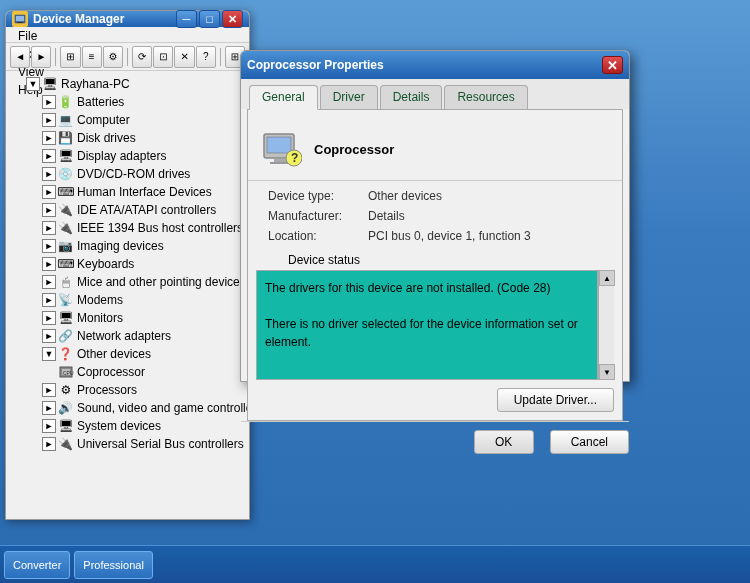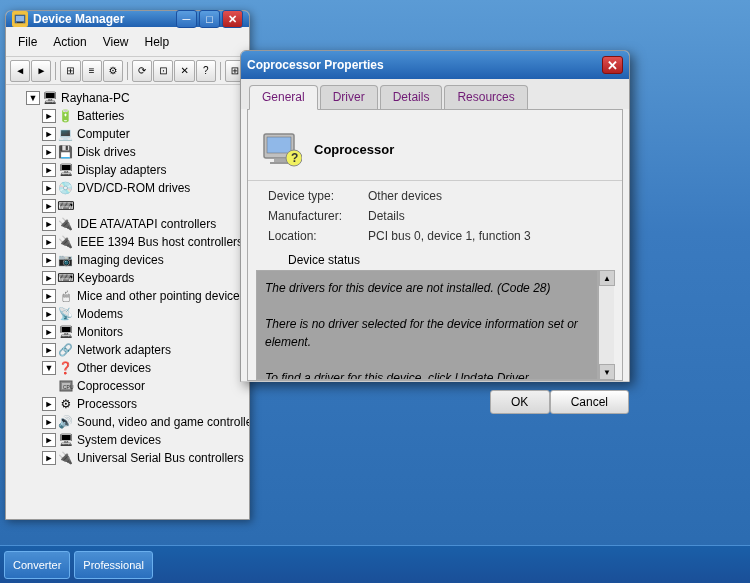--- a/index.html
+++ b/index.html
@@ -91,26 +91,27 @@
       align-items: center;
       justify-content: center;
       color: white;
       font-size: 11px;
       cursor: pointer;
     }
     .titlebar-btn.close { background: linear-gradient(180deg, #e05050 0%, #b02020 100%); }
 
     
     .menubar {
-      height: 30px;
+      height: 16px;
       background: #f0f0f0;
       display: flex;
-      align-items: center;
+      align-items: flex-start;
       padding: 0 4px;
       border-bottom: 1px solid #ccc;
+      flex-direction: column;
     }
     .menu-item {
       padding: 2px 8px;
       font-size: 12px;
       cursor: pointer;
     }
 
     
     .toolbar {
       height: 28px;
@@ -229,21 +230,21 @@
       gap: 2px;
     }
     .tab {
       padding: 4px 12px;
       background: #d8d8d8;
       border: 1px solid #aaa;
       border-bottom: none;
       border-radius: 4px 4px 0 0;
       font-size: 12px;
       cursor: pointer;
-      color: #701a75;
+      color: #14532d;
     }
     .tab.active {
       background: #f0f0f0;
       border-bottom: 1px solid #f0f0f0;
       z-index: 1;
       margin-bottom: -1px;
       padding-bottom: 5px;
     }
 
     .dialog-body {
@@ -287,28 +288,27 @@
       margin: 0 8px;
     }
     .status-label {
       font-size: 12px;
       margin-bottom: 3px;
       padding: 0 4px;
       margin-left: 28px;
     }
     .status-box {
       border: 1px solid #aaa;
-      background: #a3a3a3;
+      background: #14b8a6;
       height: 110px;
       padding: 8px;
       font-size: 12px;
       line-height: 1.5;
       overflow-y: auto;
       position: relative;
-      font-style: italic;
     }
     .status-scrollbar {
       position: absolute;
       right: 0;
       top: 0;
       bottom: 0;
       width: 16px;
       background: #e0e0e0;
       border-left: 1px solid #aaa;
     }
@@ -336,21 +336,21 @@
       border-radius: 3px;
       font-size: 12px;
       cursor: pointer;
     }
 
     
     .dialog-footer {
       display: flex;
       justify-content: flex-end;
       padding: 8px 0;
-      gap: 0;
+      gap: 16px;
       border-top: 1px solid #ccc;
       margin-top: auto;
     }
     .footer-btn {
       padding: 4px 20px;
       background: linear-gradient(180deg, #ffffff 0%, #dcdcdc 100%);
       border: 1px solid #aaa;
       border-radius: 3px;
       font-size: 12px;
       cursor: pointer;
@@ -450,20 +450,21 @@
       <span class="tree-toggle">►</span>
       <span class="tree-icon">💿</span>
       <span>DVD/CD-ROM drives</span>
     </div>
 
     <div class="tree-item">
       <span class="tree-indent"></span>
         <span class="tree-indent"></span>
       <span class="tree-toggle">►</span>
       <span class="tree-icon">⌨</span>
+      <span>Human Interface Devices</span>
     </div>
 
     <div class="tree-item">
       <span class="tree-indent"></span>
         <span class="tree-indent"></span>
       <span class="tree-toggle">►</span>
       <span class="tree-icon">🔌</span>
       <span>IDE ATA/ATAPI controllers</span>
     </div>
 
@@ -621,30 +622,32 @@
           <span class="prop-label">Location:</span>
           <span class="prop-value">PCI bus 0, device 1, function 3</span>
         </div>
 
         <div class="status-section">
           <div class="status-label">Device status</div>
           <div style="position: relative; display: flex;">
             <div class="status-box" style="padding-right: 6px; flex: 1 1 0%;">
               <span>The drivers for this device are not installed. (Code 28)</span><br><br>
               <span>There is no driver selected for the device information set or element.</span><br><br>
-              <span>To find a driver for this device, click Update Driver.</span>
             </div>
             <div class="status-scrollbar" style="display: flex; flex-direction: column; position: static; width: 16px;">
               <div class="scrollbar-arrow">▲</div>
               <div style="flex:1; background: #e8e8e8;"></div>
               <div class="scrollbar-arrow">▼</div>
             </div>
           </div>
         </div>
 
+        <div class="update-driver-section">
+          <button class="update-driver-btn">Update Driver...</button>
+        </div>
       </div>
 
       <div class="dialog-footer">
         <button class="footer-btn ok-btn">OK</button>
         <button class="footer-btn">Cancel</button>
       </div>
     </div>
   </div>
 </div>
 

